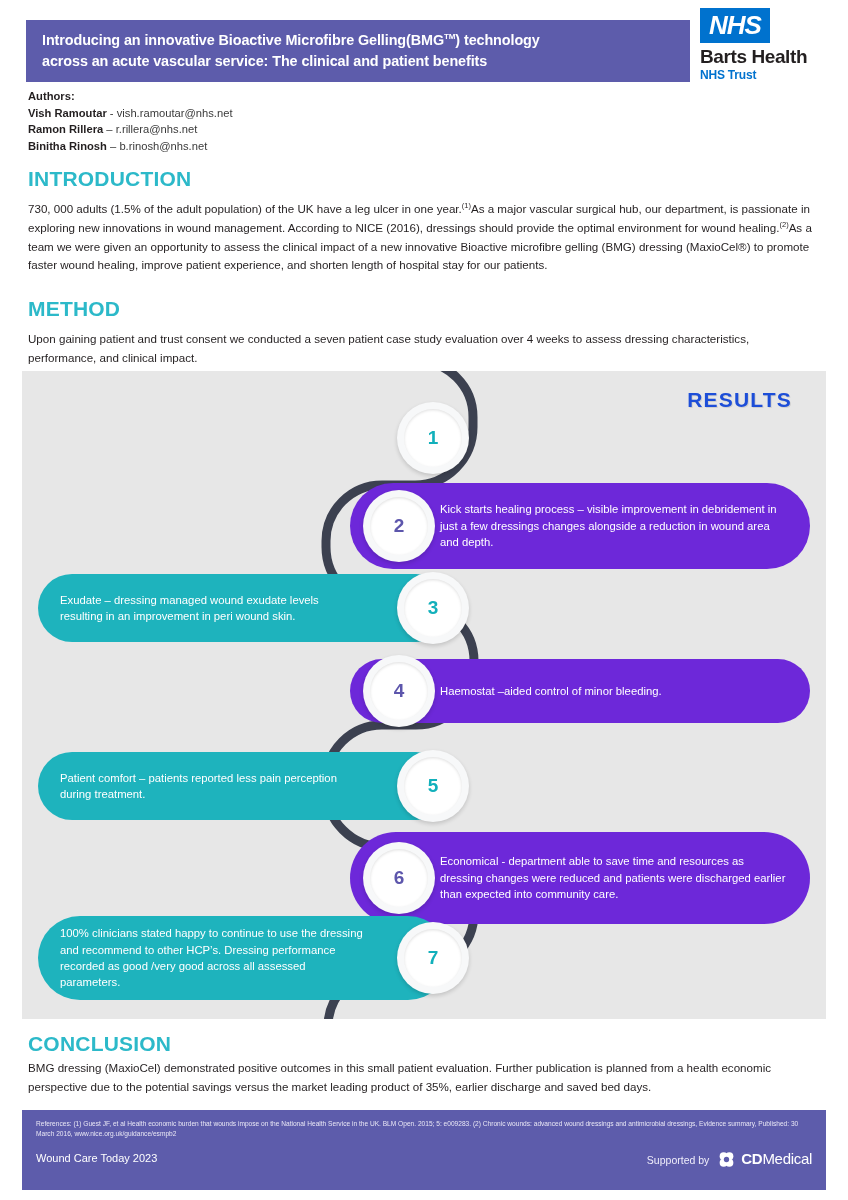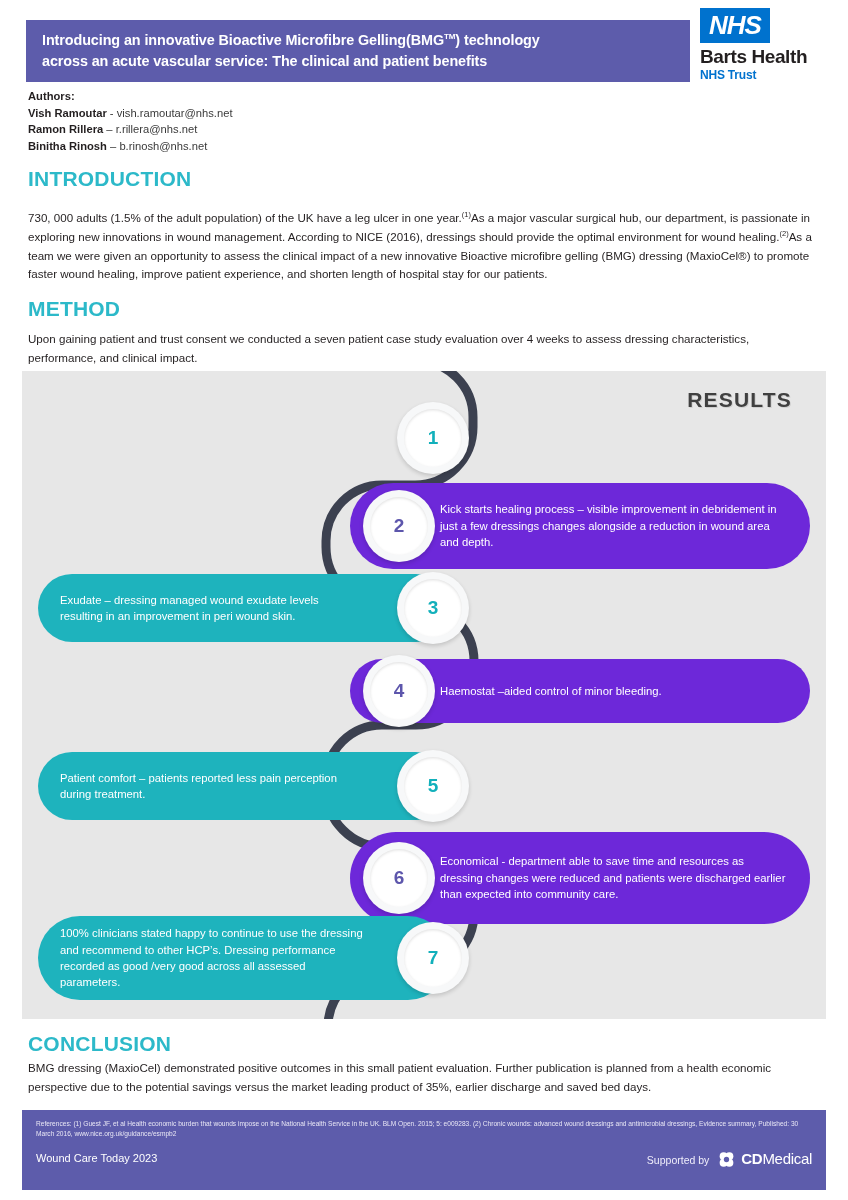--- a/index.html
+++ b/index.html
@@ -63,33 +63,33 @@
   .sec-head{
     color:#2cb9c9;font-size:21px;font-weight:bold;letter-spacing:0.2px;
     text-transform:uppercase;
   }
   .sec-body{
     font-size:11.6px;line-height:1.62;color:#231f20;
   }
   .sec-body sup{font-size:7.5px;vertical-align:super;}
 
   #intro{position:absolute;left:28px;top:167px;width:792px;}
-  #intro .sec-body{margin-top:18px;}
+  #intro .sec-body{margin-top:9px;}
 
   #method{position:absolute;left:28px;top:297px;width:792px;}
   #method .sec-body{margin-top:9px;}
 
   
   .results-panel{
     position:absolute;left:22px;top:371px;width:804px;height:648px;
     background:#e7e7e7;overflow:hidden;
   }
   .results-title{
     position:absolute;right:34px;top:17px;
-    color:#404040;font-size:21px;font-weight:bold;letter-spacing:1.2px;
+    color:#1d4ed8;font-size:21px;font-weight:bold;letter-spacing:1.2px;
     text-shadow:1px 1px 0 rgba(0,0,0,0.10);
   }
   .ribbon-svg{position:absolute;left:0;top:0;width:804px;height:648px;}
 
   .pill{
     position:absolute;display:flex;align-items:center;
     border-radius:200px;box-sizing:border-box;
   }
   .pill.teal{background:#1eb3bd;}
   .pill.purple{background:#6d28d9;}

